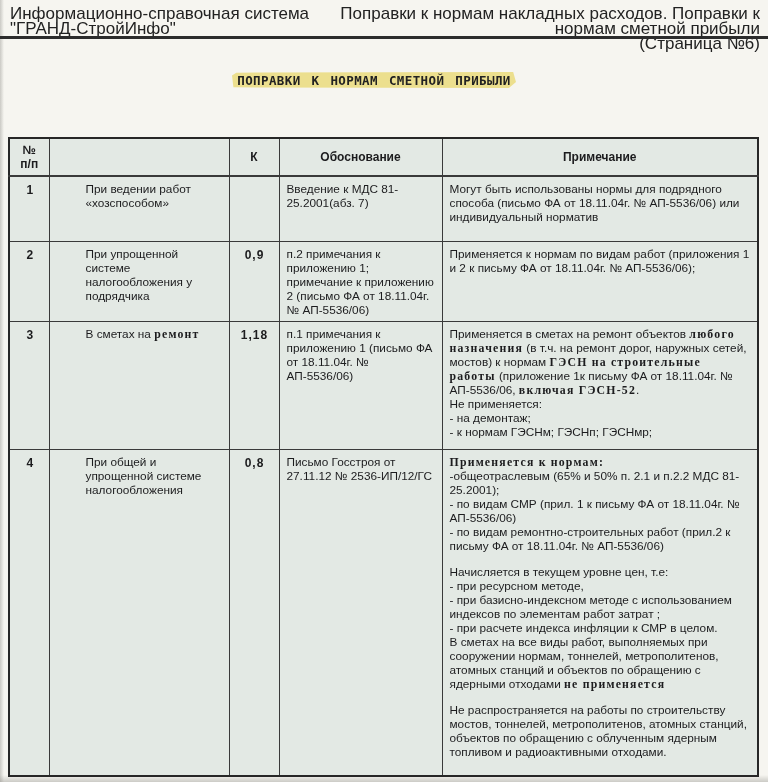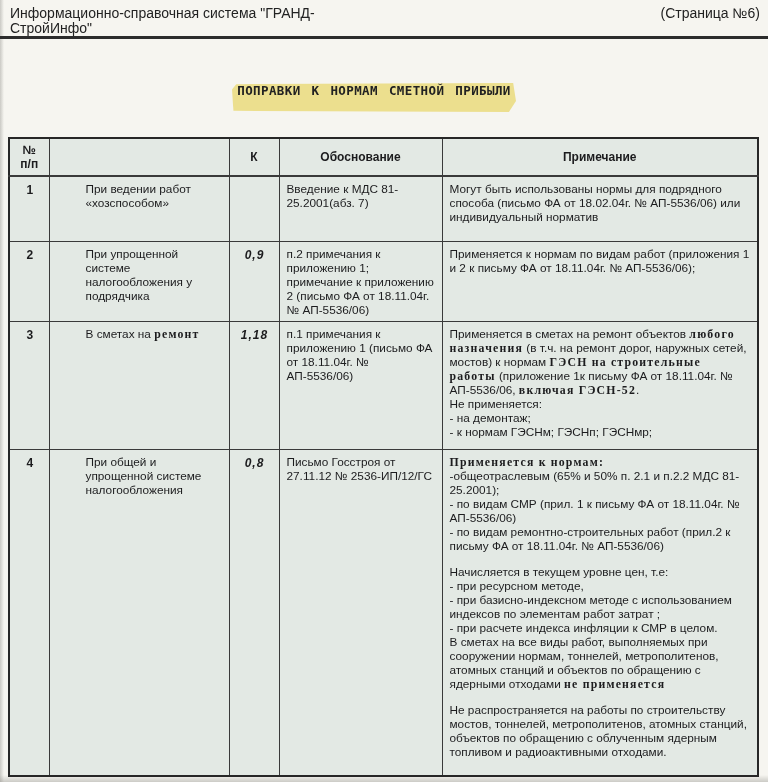--- a/index.html
+++ b/index.html
@@ -23,34 +23,34 @@
     background:linear-gradient(90deg, rgba(120,120,115,.35), rgba(120,120,115,0));
   }
   .scan-edge-bottom{
     position:absolute;left:0;bottom:0;width:100%;height:7px;
     background:linear-gradient(0deg, rgba(140,140,135,.4), rgba(140,140,135,0));
   }
   
   .hdr{
     position:absolute;top:6px;left:10px;right:8px;
     display:flex;justify-content:space-between;align-items:flex-start;
-    font-size:14px;line-height:15px;color:#222;
+    font-size:17px;line-height:15px;color:#222;
   }
   .hdr-left{max-width:360px;}
   .hdr-right{text-align:right;}
   .rule{
     position:absolute;top:36px;left:0;width:768px;height:3px;
     background:#2c2c2c;
   }
   
   .title-highlight{
-    position:absolute;left:232px;top:83px;width:284px;height:29px;
+    position:absolute;left:232px;top:72px;width:284px;height:16px;
     background:var(--highlight);
     clip-path:polygon(0 22%, 1.5% 4%, 99% 0, 100% 62%, 97.5% 100%, .5% 96%);
-    display:flex;align-items:flex-start;justify-content:center;
+    display:flex;align-items:flex-end;justify-content:center;
   }
   .title-highlight span{
     font-family:"DejaVu Sans Mono", monospace;
     font-weight:bold;font-size:12.5px;letter-spacing:.4px;word-spacing:3px;
     color:#222;white-space:nowrap;
   }
   
   table{
     position:absolute;left:8px;top:137px;
     width:749px;height:633px;
@@ -78,37 +78,38 @@
   thead th{border-bottom-width:2px;}
   tr.r1{height:65px;}
   tr.r2{height:75px;}
   tr.r3{height:128px;}
   tr.r4{height:327px;}
   td.num{
     text-align:center;font-weight:bold;padding-top:6px;font-size:12px;
   }
   td.kval{
     text-align:center;font-weight:bold;letter-spacing:1px;
-    padding-top:6px;font-size:12px;font-style:italic;
+    padding-top:6px;font-size:12px;
   }
   td.desc{padding-right:3px;padding-left:36px;}
   .para{margin:0;}
   .para.gap{margin-top:12px;}
   .b{font-weight:bold;font-family:Liberation Serif, serif;}
   .sp{letter-spacing:1.2px;}
 </style>
 </head>
 <body>
 
 <div class="scan-edge-left"></div>
 <div class="scan-edge-bottom"></div>
 
 <div class="hdr">
   <div class="hdr-left">Информационно-справочная система "ГРАНД-СтройИнфо"</div>
   <div class="hdr-right">
+    <div>Поправки к нормам накладных расходов. Поправки к нормам сметной прибыли</div>
     <div>(Страница №6)</div>
   </div>
 </div>
 <div class="rule"></div>
 
 <div class="title-highlight">
   <span>ПОПРАВКИ К НОРМАМ СМЕТНОЙ ПРИБЫЛИ</span>
 </div>
 
 <table>
@@ -133,21 +134,21 @@
   </thead>
   <tbody>
     <tr class="r1">
       <td class="num">1</td>
       <td class="desc">
           <div class="para"><span>При ведении работ «хозспособом»</span></div>
         </td>
       <td class="kval"></td>
       <td>Введение к МДС 81-25.2001(абз. 7)</td>
       <td>
-          <div class="para"><span>Могут быть использованы нормы для подрядного способа (письмо ФА от 18.02.04г. № АП-5536/06) или индивидуальный норматив</span></div>
+          <div class="para"><span>Могут быть использованы нормы для подрядного способа (письмо ФА от 18.11.04г. № АП-5536/06) или индивидуальный норматив</span></div>
         </td>
     </tr>
     <tr class="r2">
       <td class="num">2</td>
       <td class="desc">
           <div class="para"><span>При упрощенной системе налогообложения у подрядчика</span></div>
         </td>
       <td class="kval">0,9</td>
       <td>п.2 примечания к приложению 1; примечание к приложению 2 (письмо ФА  от 18.11.04г. № АП-5536/06)</td>
       <td>

